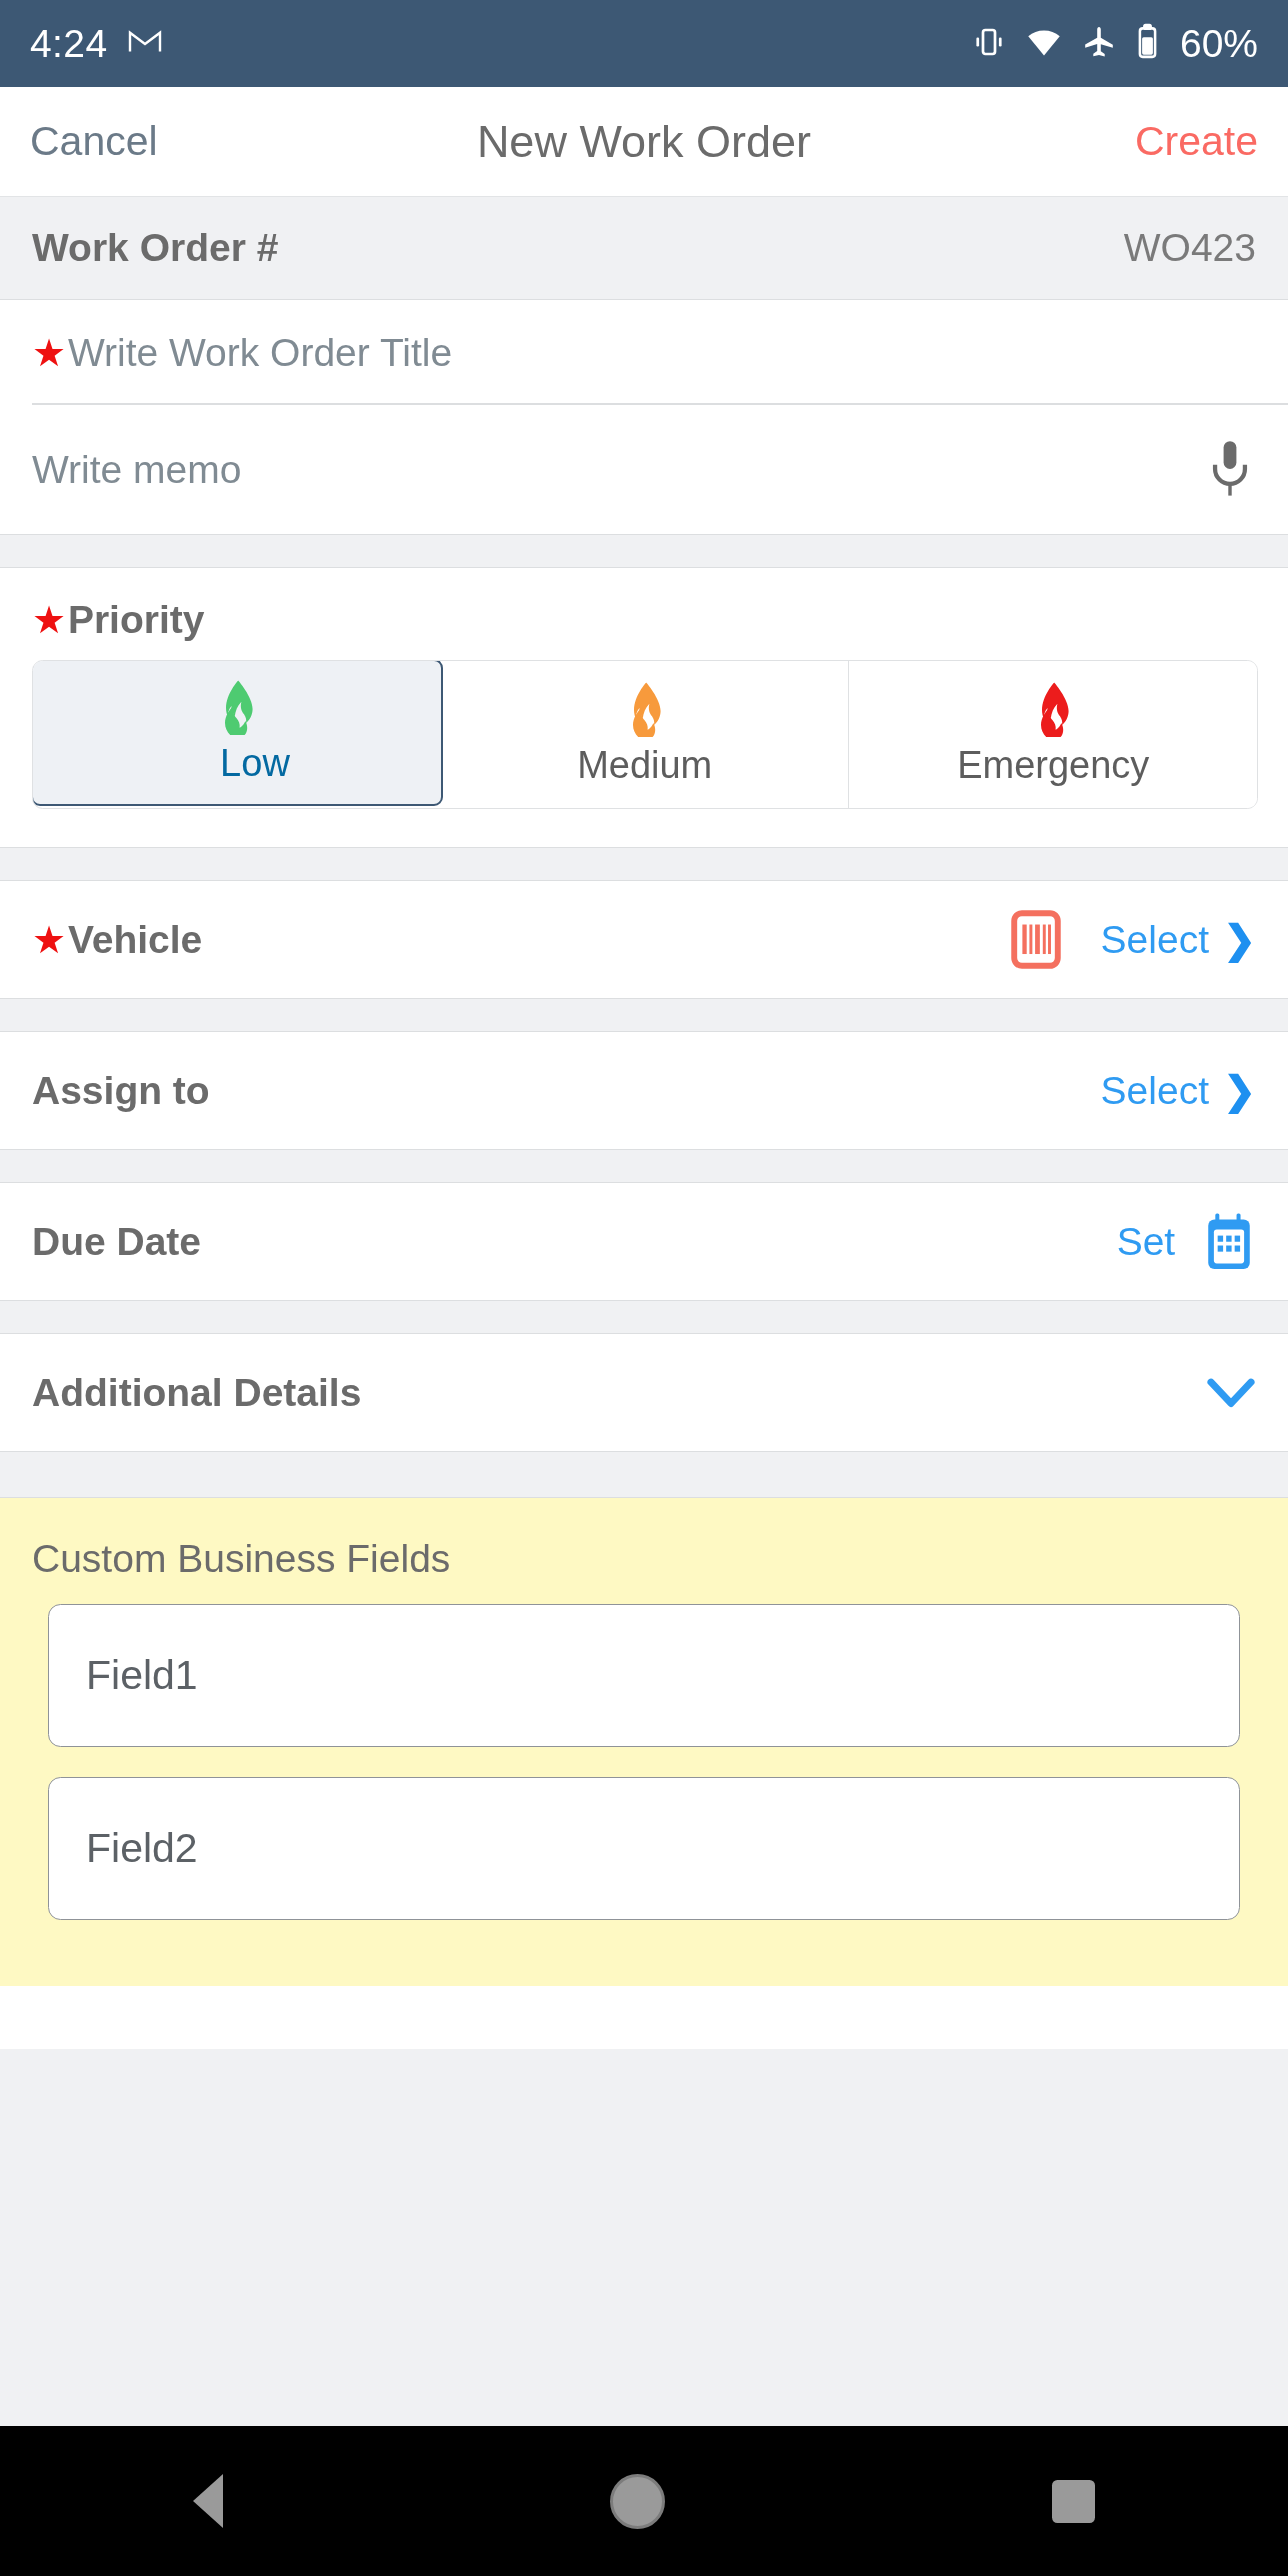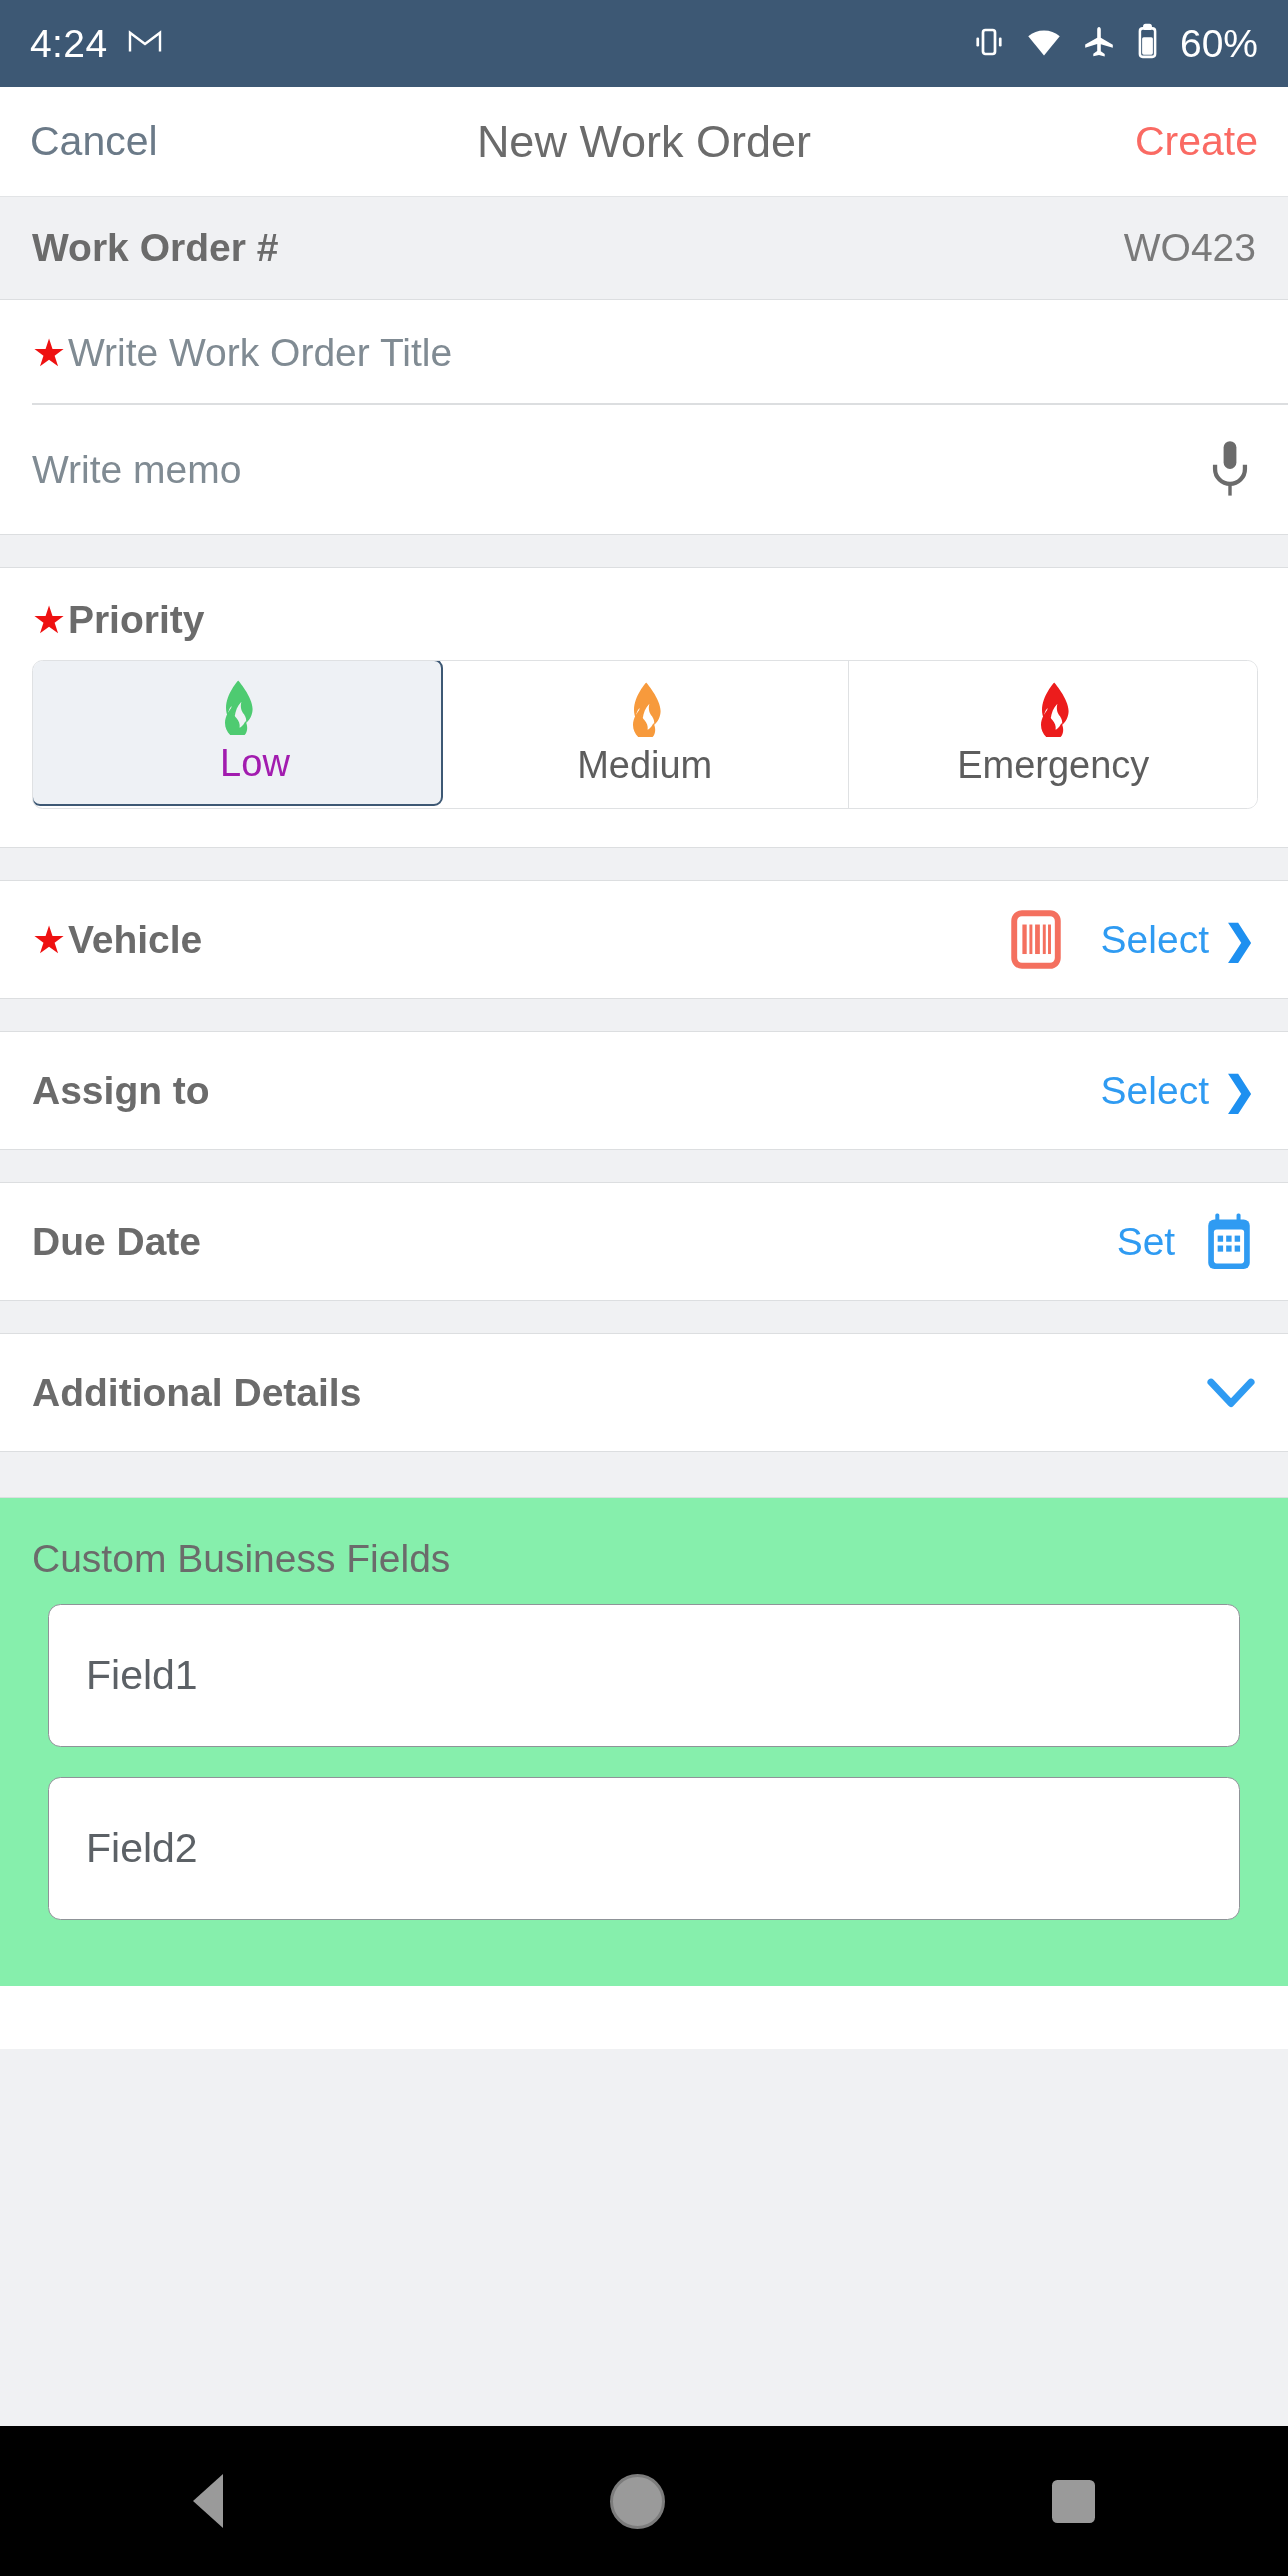--- a/index.html
+++ b/index.html
@@ -75,35 +75,35 @@
     flex:1 1 0; height:147px; display:flex; flex-direction:column;
     align-items:center; justify-content:center; gap:5.4px;
     border-right:1.8px solid #dfe1e3; background:#fff;
   }
   .seg-item:last-child { border-right:none; }
   .seg-item.active {
     background:#eef1f5; border:2.7px solid #3d5874; border-radius:9px; margin:-1.8px;
     z-index:2;
   }
   .seg-label { font-size:38px; color:#5d5d5d; }
-  .seg-item.active .seg-label { color:#a21caf;margin-left:36px; }
+  .seg-item.active .seg-label { color:#0369a1;margin-left:36px; }
   .flame { width:48px; height:57px; display:block; }
 
   
   .linkrow { height:117px; }
   .link {
     margin-left:auto; display:flex; align-items:center; gap:14.3px;
     font-size:39px; color:#2f9bf2;padding-left:46px;
   }
   .chev-r { font-size:39px; color:#1e90f0; font-weight:bold; line-height:1; }
   .barcode-ic { margin-right:25px; display:flex; align-items:center; }
   .chev-down { margin-left:auto; color:#2f9bf2; display:flex; align-items:center; }
 
   
-  .cbf { background:#86efac; padding:0 0 36px 0; }
+  .cbf { background:#fef9c3; padding:0 0 36px 0; }
   .cbf-title { font-size:39px; color:#6b6b6b; padding:39px 0 23px 32px; }
   .cbf-box {
     margin:0 48px 30px 48px; height:143px;
     border:1.8px solid #8f9398; border-radius:12.5px;
     display:flex; align-items:center; padding:0 37px;
     font-size:41px; color:#5c6166; background:#fff;
   }
   .cbf-tail { height:63px; background:#fff; }
 
   

